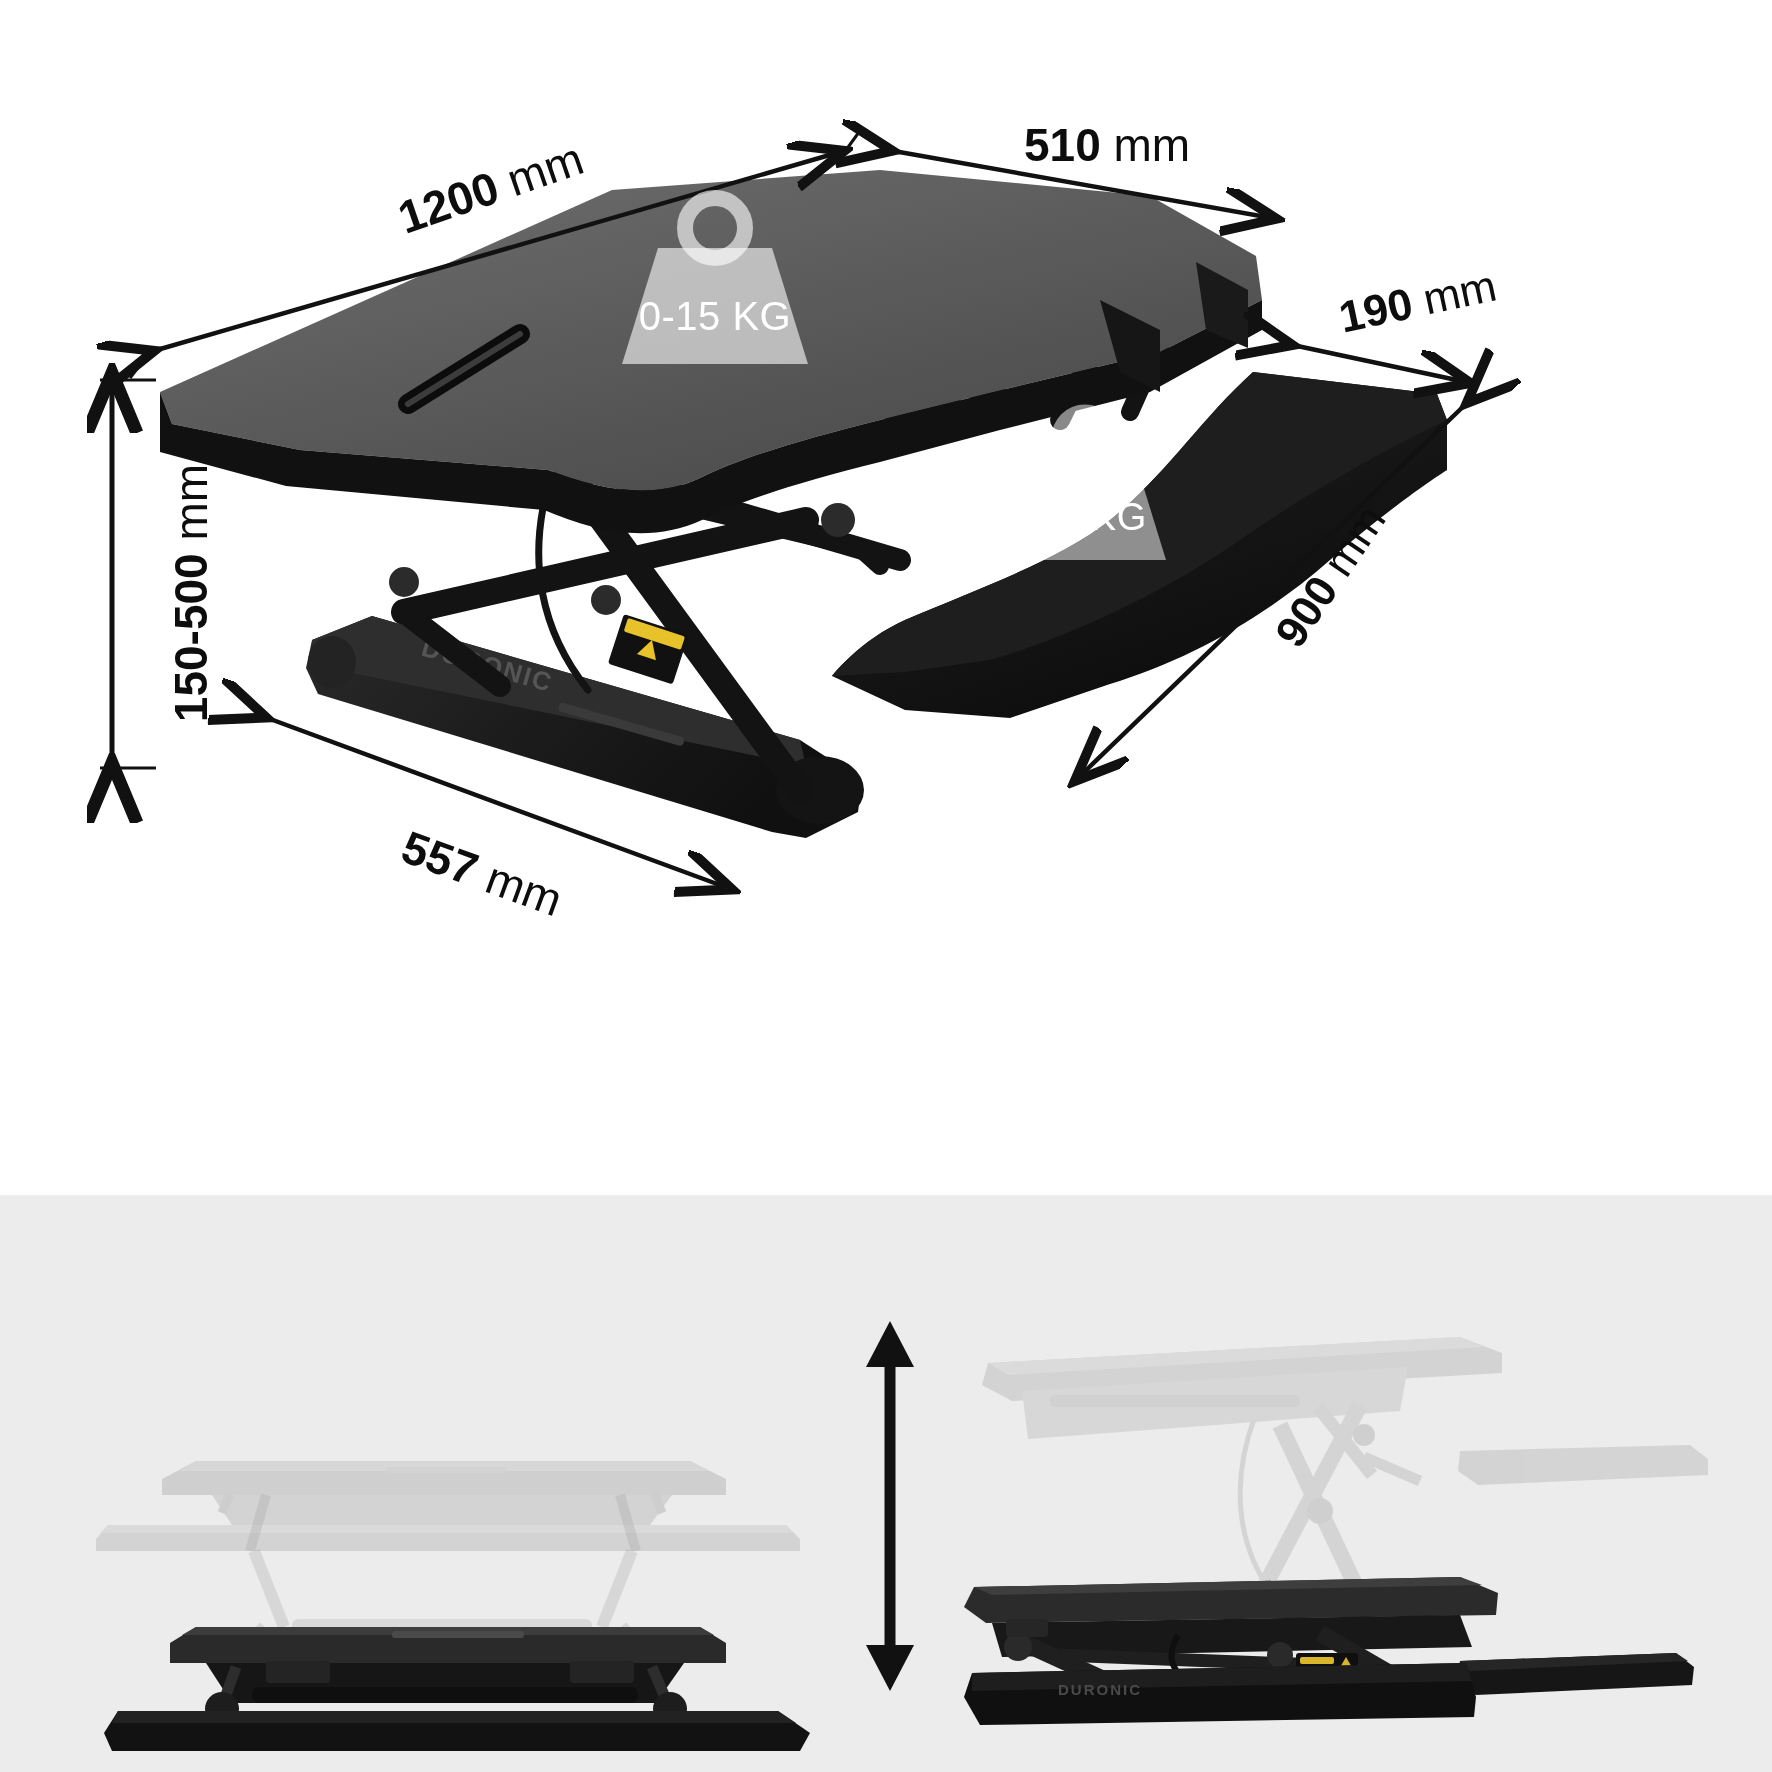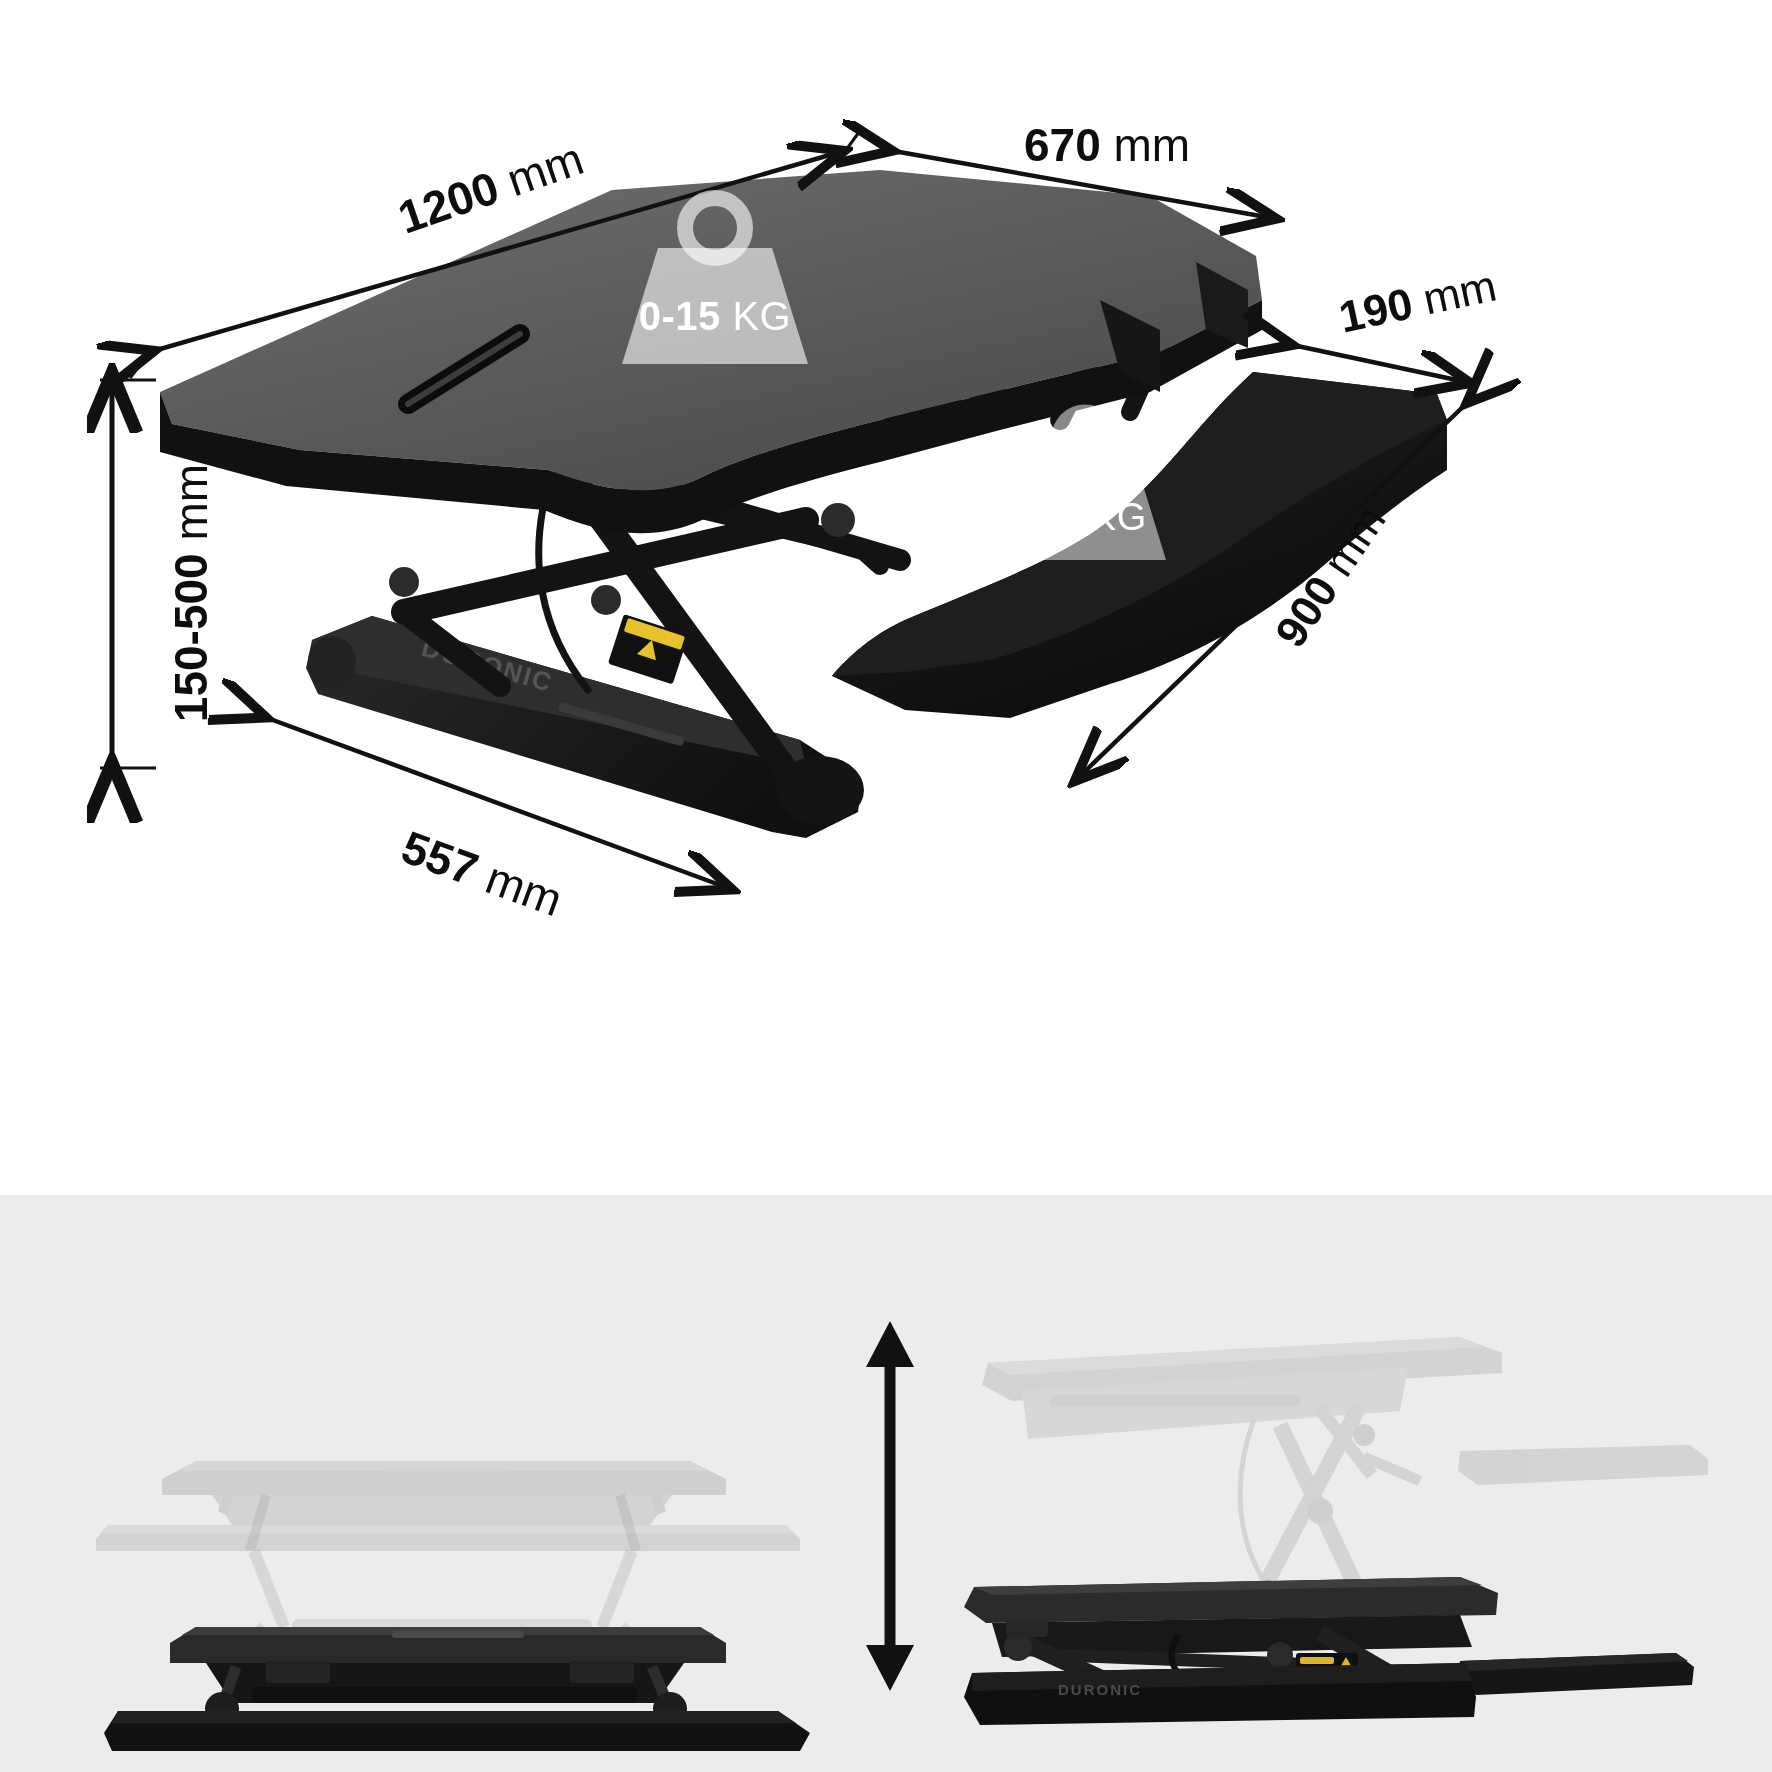--- a/index.html
+++ b/index.html
@@ -19,21 +19,21 @@
   .dim{position:absolute;white-space:nowrap;color:#0d0d0d;line-height:1;}
   .dim .num{font-weight:bold;}
   .dim .unit{font-weight:normal;}
 
   svg.overlay{position:absolute;left:0;top:0;width:1772px;height:1195px;pointer-events:none;}
 
   
   .weight{position:absolute;}
   .weight .wlabel{position:absolute;left:0;right:0;text-align:center;color:#ffffff;font-size:40px;letter-spacing:0.5px;}
   .weight .wlabel b{font-weight:normal;}
-  .weight .wrange{font-weight:700;}
+  .weight .wrange{font-weight:400;}
 
   
   svg.product{position:absolute;left:0;top:0;width:1772px;height:1195px;}
 
   svg.photo{position:absolute;top:0;height:577px;}
   .photo-left{left:0;width:886px;}
   .photo-right{left:760px;width:1012px;}
 </style>
 </head>
 <body>
@@ -172,21 +172,21 @@
       <g stroke="#111" stroke-width="4.5" fill="none">
         <line x1="262" y1="716" x2="728" y2="888" marker-end="url(#ah)" marker-start="url(#ah)"></line>
       </g>
     </svg>
 
     <div class="dim" style="left:400px;top:196px;font-size:46px;transform:rotate(-19deg);transform-origin:0 50%;">
       <span class="num">1200</span><span class="unit">&nbsp;</span><span class="unit">mm</span>
     </div>
 
     <div class="dim" style="left:1024px;top:122px;font-size:46px;">
-      <span class="num">670</span><span class="unit">&nbsp;</span><span class="unit">mm</span>
+      <span class="num">510</span><span class="unit">&nbsp;</span><span class="unit">mm</span>
     </div>
 
     <div class="dim" style="left:1340px;top:296px;font-size:44px;transform:rotate(-12deg);transform-origin:0 50%;">
       <span class="num">190</span><span class="unit">&nbsp;</span><span class="unit">mm</span>
     </div>
 
     <div class="dim" style="left:1286px;top:620px;font-size:44px;transform:rotate(-56deg);transform-origin:0 50%;">
       <span class="num">900</span><span class="unit">&nbsp;</span><span class="unit">mm</span>
     </div>
 

